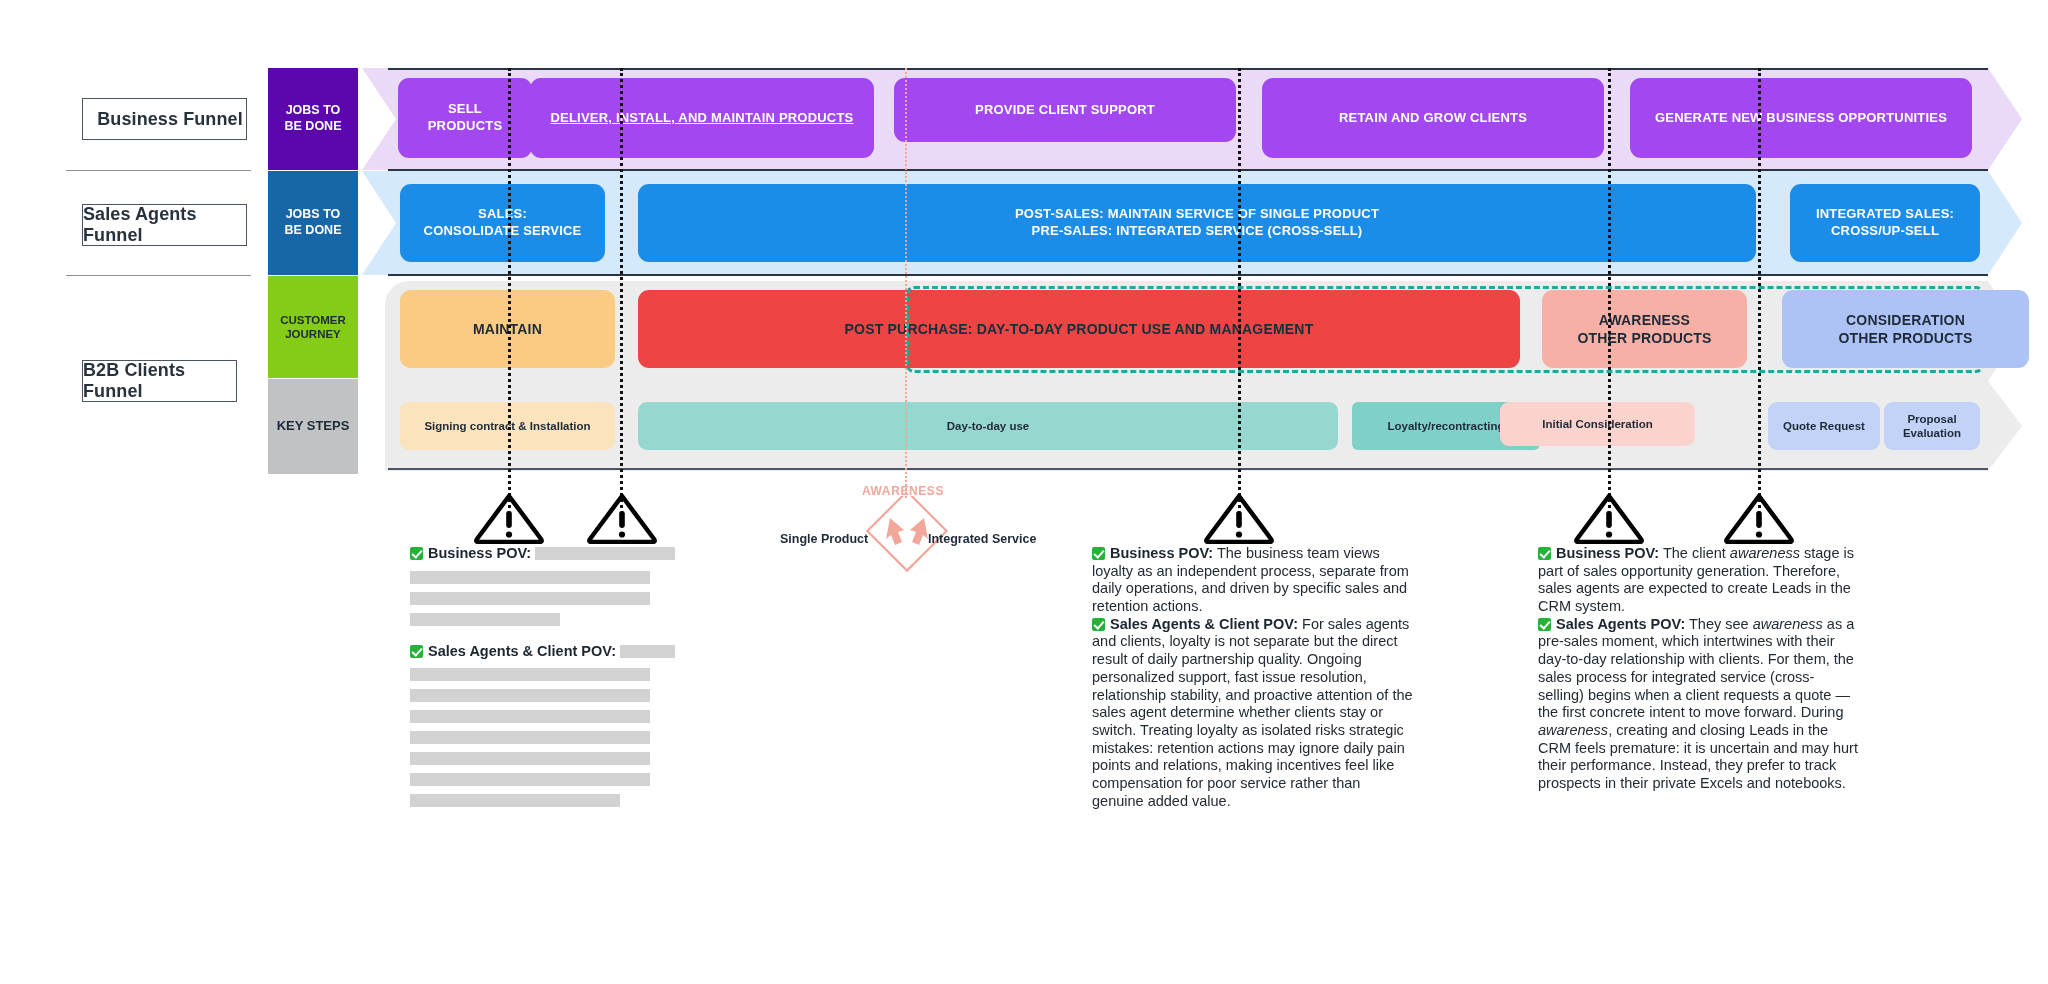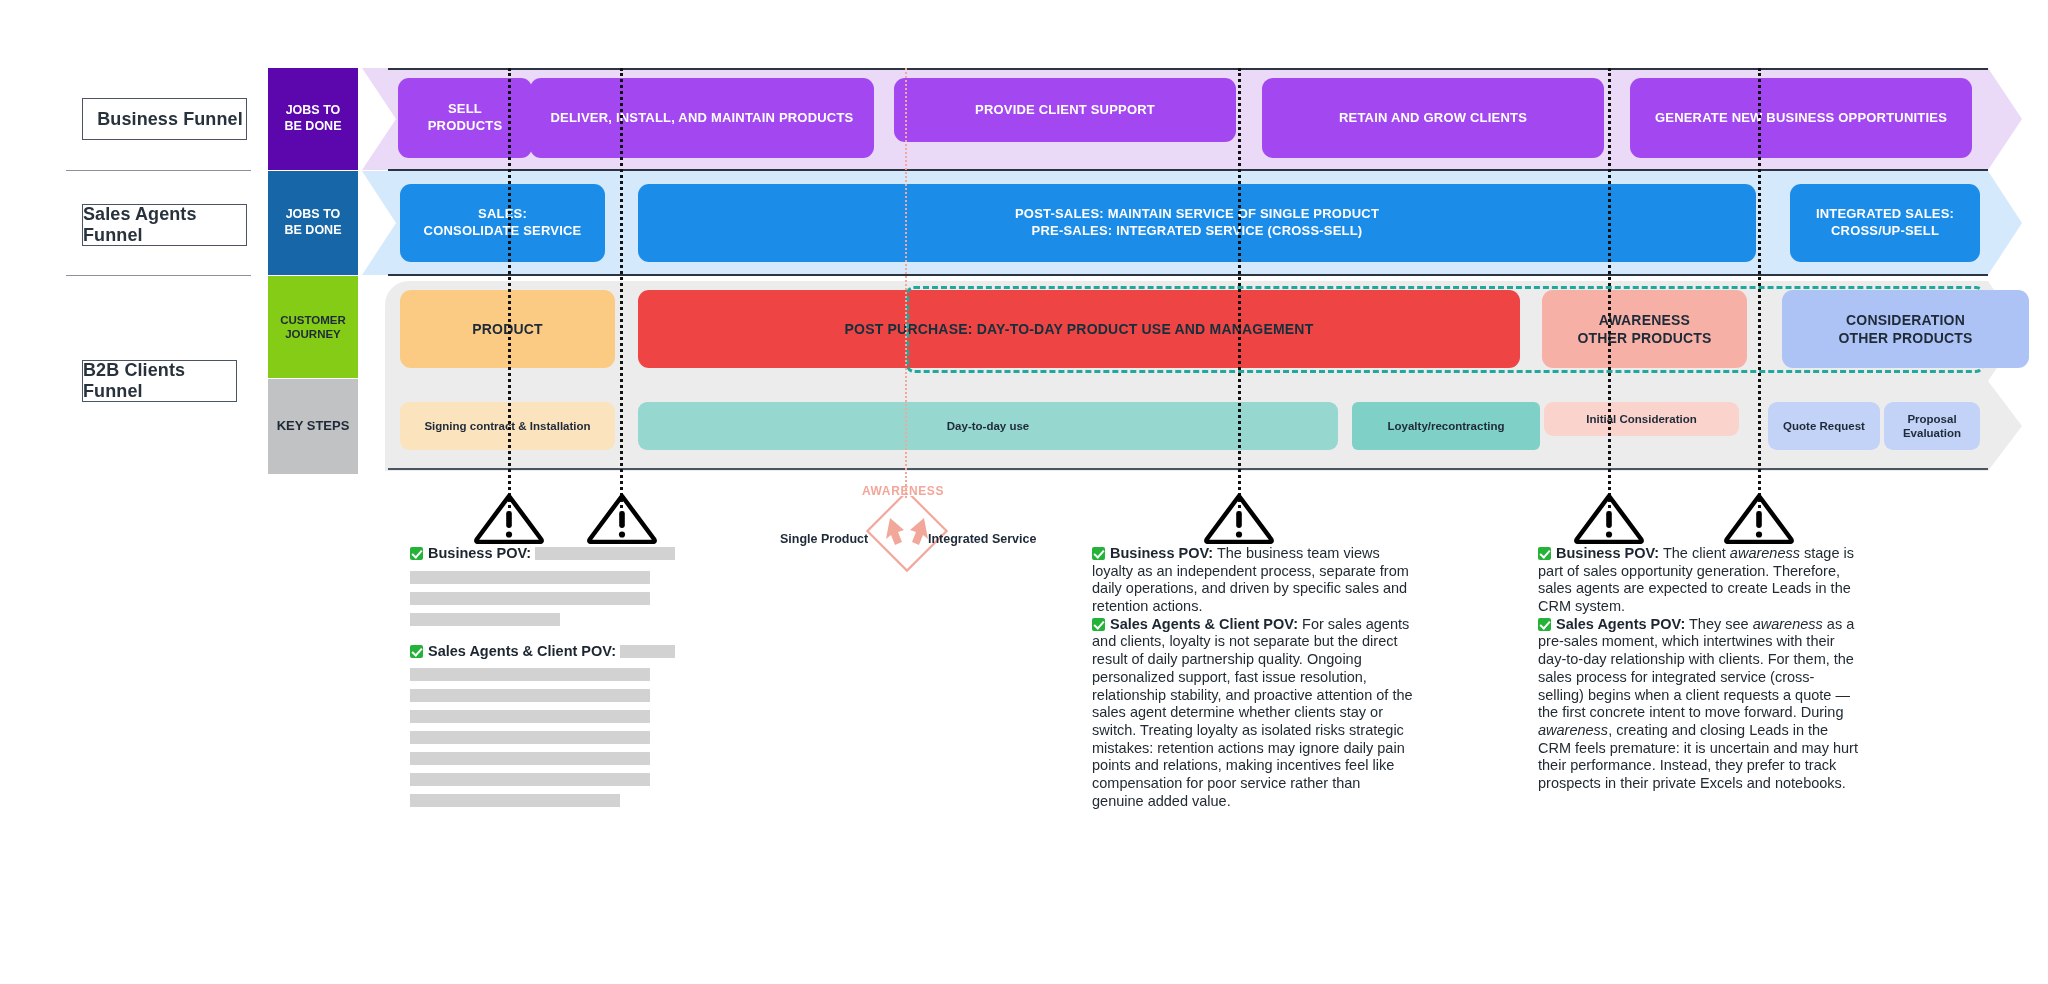--- a/index.html
+++ b/index.html
@@ -188,21 +188,21 @@
   <div class="band-notch band-purple" style="left:362px; top:68px; width:1660px; height:102px;"></div>
   <div class="row-hairline" style="left:388px; top:68px; width:1600px;"></div>
   <div class="row-hairline" style="left:388px; top:169px; width:1600px;"></div>
 
   <div class="pill pill-purple" style="left:398px; top:78px; width:134px; height:80px;">
     <div>
       <span>SELL</span><br>
       <span>PRODUCTS</span>
     </div>
   </div>
-  <div class="pill pill-purple" style="left:530px; top:78px; width:344px; height:80px;">
+  <div class="pill pill-purple" style="left:530px; top:78px; width:344px; height:80px;text-decoration:underline;">
     <span>DELIVER, INSTALL, AND MAINTAIN PRODUCTS</span>
   </div>
   <div class="pill pill-purple" style="left:894px; top:78px; width:342px; height:64px;">
     <span>PROVIDE CLIENT SUPPORT</span>
   </div>
   <div class="pill pill-purple" style="left:1262px; top:78px; width:342px; height:80px;">
     <span>RETAIN AND GROW CLIENTS</span>
   </div>
   <div class="pill pill-purple" style="left:1630px; top:78px; width:342px; height:80px;">
     <span>GENERATE NEW BUSINESS OPPORTUNITIES</span>
@@ -226,21 +226,21 @@
   <div class="pill pill-blue" style="left:1790px; top:184px; width:190px; height:78px;">
     <div>
       <span>INTEGRATED SALES:</span><br>
       <span>CROSS/UP-SELL</span>
     </div>
   </div>
 
   <div class="band band-grey" style="left:385px; top:281px; width:1637px; height:100px; border-top-left-radius:24px;"></div>
 
   <div class="pill pill-amber" style="left:400px; top:290px; width:215px; height:78px;">
-    <span>PRODUCT</span>
+    <span>MAINTAIN</span>
   </div>
   <div class="pill pill-teal" style="left:638px; top:290px; width:882px; height:78px;">
     <span>POST PURCHASE: DAY-TO-DAY PRODUCT USE AND MANAGEMENT</span>
   </div>
 
   <div class="dash-outline" style="left:906px; top:286px; width:1078px; height:87px;"></div>
 
   <div class="pill pill-salmon" style="left:1542px; top:290px; width:205px; height:78px;">
     <div>
       <span>AWARENESS</span><br>
@@ -259,21 +259,21 @@
 
   <div class="step st-amber" style="left:400px; top:402px; width:215px; height:48px;">
     <span>Signing contract &amp; Installation</span>
   </div>
   <div class="step st-teal" style="left:638px; top:402px; width:700px; height:48px;">
     <span>Day-to-day use</span>
   </div>
   <div class="step st-teal2" style="left:1352px; top:402px; width:188px; height:48px;">
     <span>Loyalty/recontracting</span>
   </div>
-  <div class="step st-pink" style="left:1544px; top:402px; width:195px; height:34px;">
+  <div class="step st-pink" style="left:1500px; top:402px; width:195px; height:44px;">
     <span>Initial Consideration</span>
   </div>
   <div class="step st-periw" style="left:1768px; top:402px; width:112px; height:48px;">
     <span>Quote Request</span>
   </div>
   <div class="step st-periw" style="left:1884px; top:402px; width:96px; height:48px;">
     <div>
       <span>Proposal</span><br>
       <span>Evaluation</span>
     </div>

